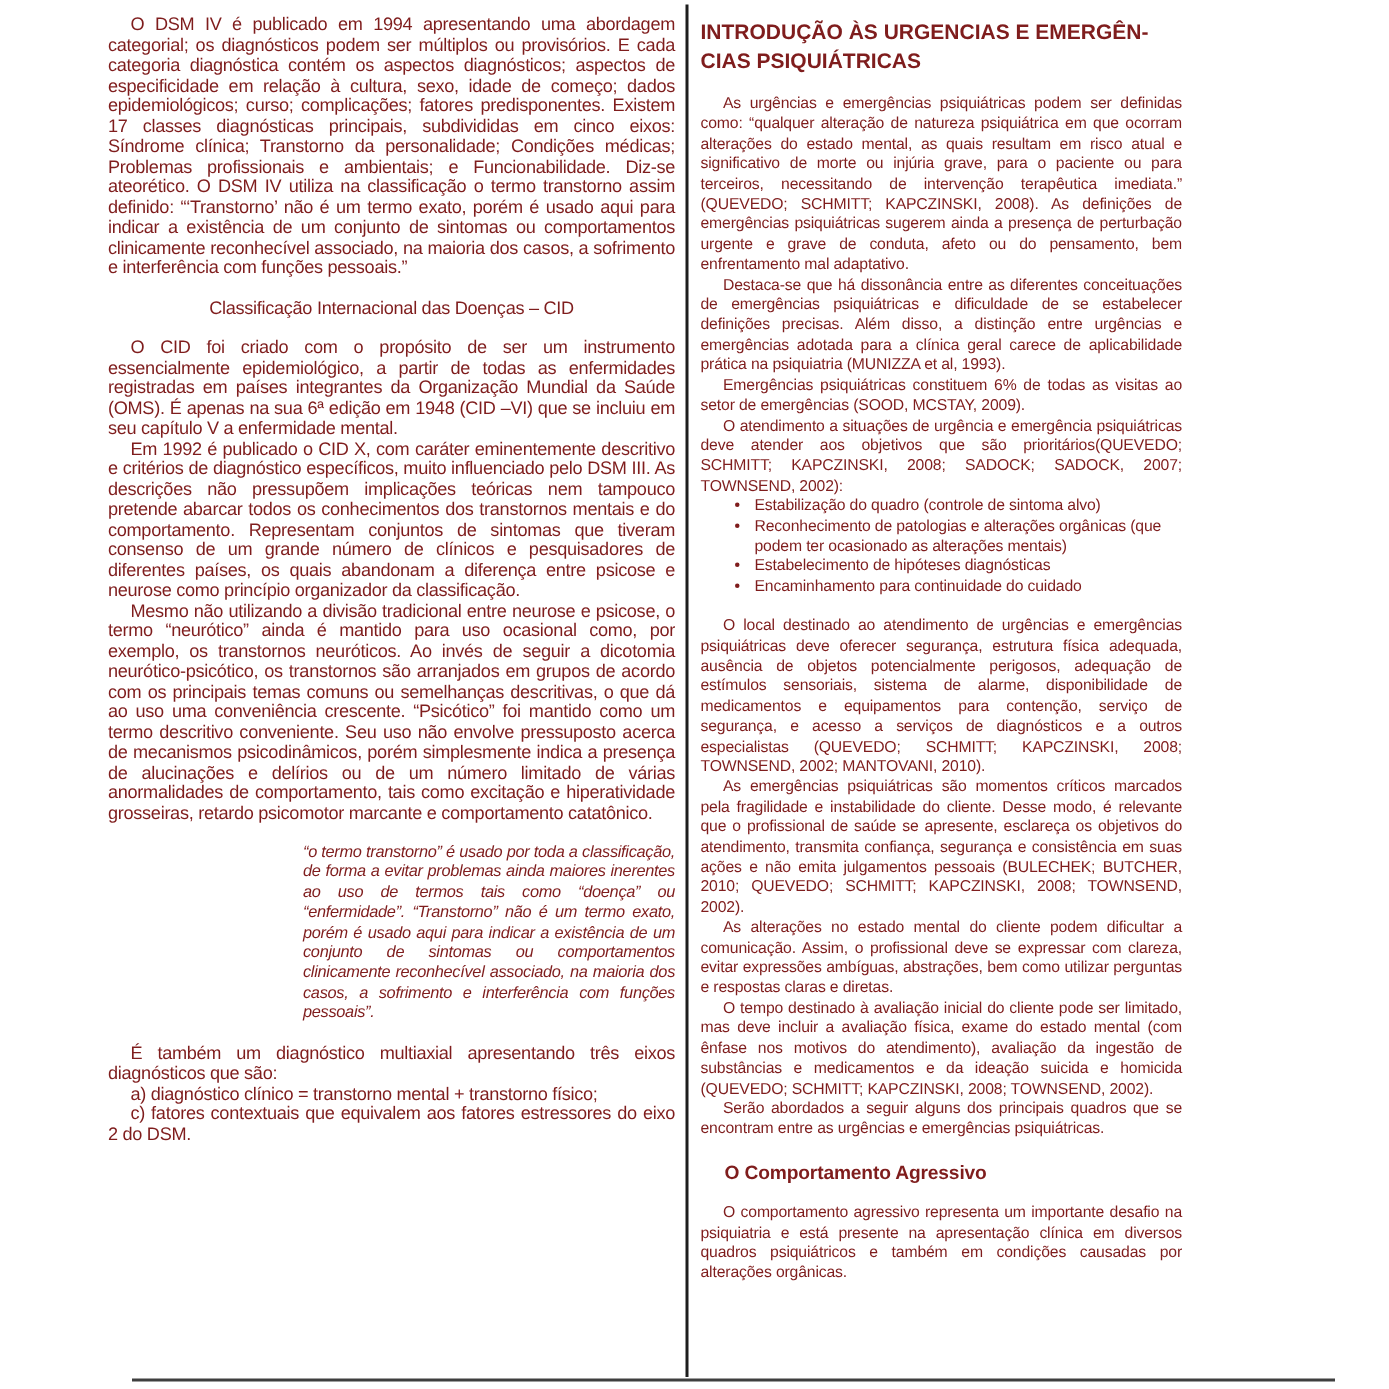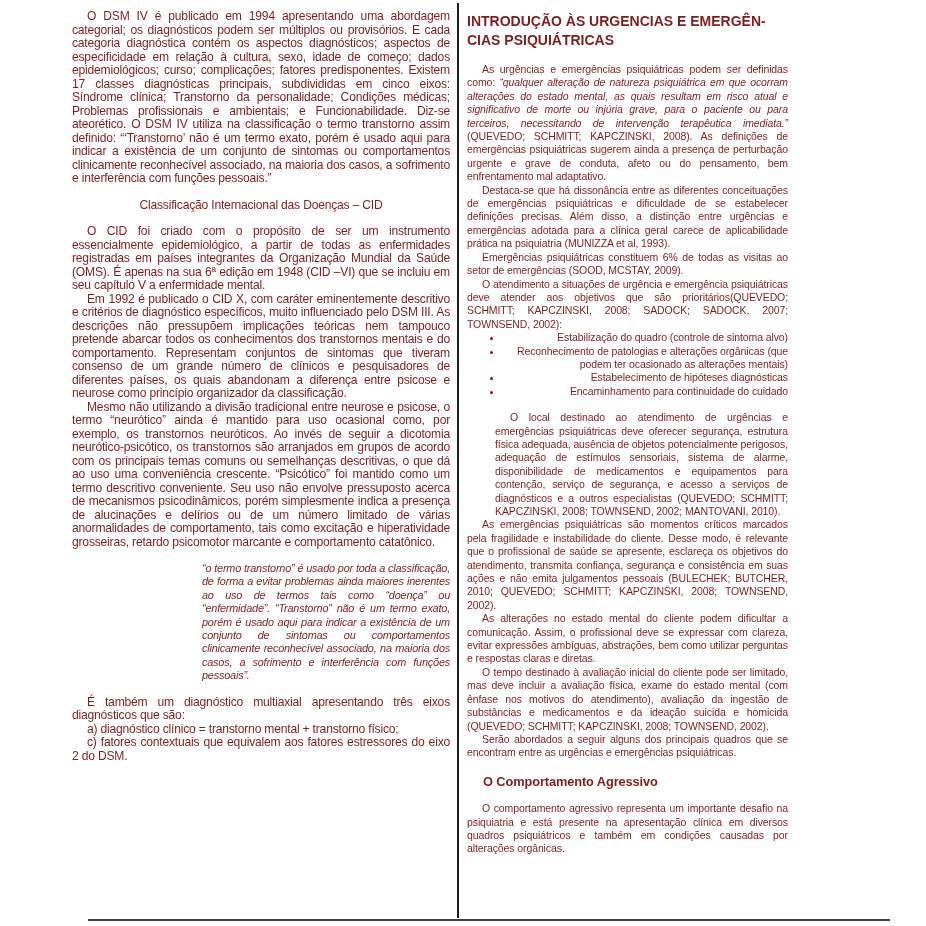--- a/index.html
+++ b/index.html
@@ -5,35 +5,35 @@
   html,body { margin:0; padding:0; background:#ffffff; }
   .page {
     position:relative; width:926px; height:926px; background:#ffffff;
     overflow:hidden; color:#7f1d1d;
     font-family:"Liberation Sans", sans-serif;
   }
   .col { position:absolute; top:10px; text-align:justify; }
   .col-left  { left:72px;  width:378px; font-size:12.1px; line-height:13.5px; letter-spacing:-0.2px; }
   .col-right { left:467px; width:321px; font-size:10.5px; line-height:13.4px; letter-spacing:-0.1px; }
   p { margin:0; text-indent:15px; }
-  .gap { margin-top:13px;margin-left:28px; }
+  .gap { margin-top:13px; }
   .h-cid { font-weight:400; text-align:center; text-indent:0; margin:13px 0; }
   .bquote {
     font-style:italic; margin:13px 0; padding-left:130px;
     font-size:10.9px; line-height:13.4px; text-indent:0;
   }
   .rtitle {
     font-weight:700; font-size:14px; line-height:18.5px;
     text-align:left; text-indent:0; margin:2px 0 14px 0; letter-spacing:0;
   }
   .rtitle div { text-indent:0; }
   .rsub { font-weight:700; font-size:12.8px; margin:15px 0 14px 16px; text-indent:0; text-align:left; }
-  ul.objectives { margin:0; padding:0 0 0 36px; list-style:disc; text-align:right; }
+  ul.objectives { margin:0; padding:0 0 0 36px; list-style:disc; text-align:left; }
   ul.objectives li { margin:0; }
-  .it { font-style:italic; }
+  .it { }
   .divider {
     position:absolute; left:457px; top:3px; width:2px; height:915px;
     background:#1d1d1d;
   }
   .bottom-rule {
     position:absolute; left:88px; top:919px; width:802px; height:2px;
     background:#3f3f3f;
   }
 </style>
 </head>

